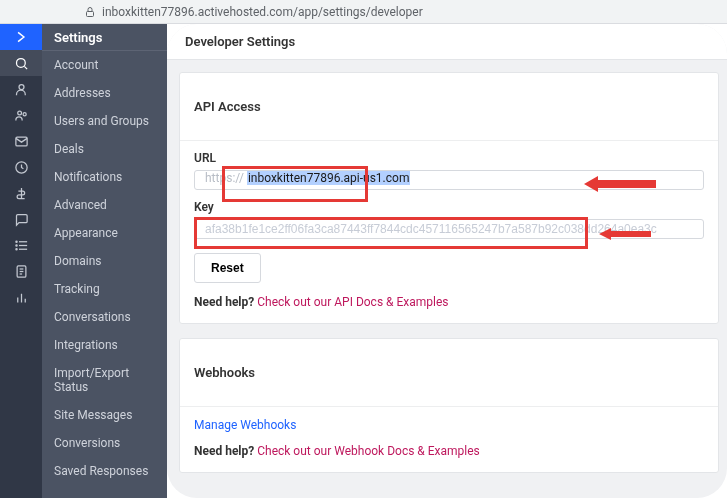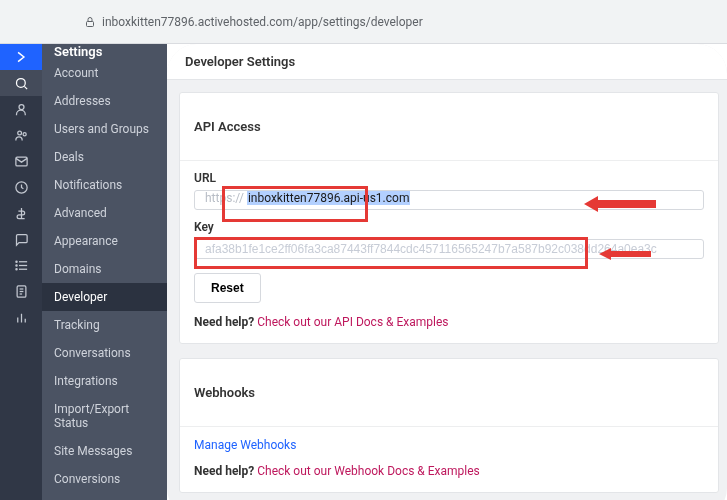--- a/index.html
+++ b/index.html
@@ -1,17 +1,17 @@
 <!DOCTYPE html>
 <html><head>
 <meta charset="utf-8">
 <style>
 * { box-sizing: border-box; margin: 0; padding: 0; }
 body { font-family: -apple-system, BlinkMacSystemFont, "Segoe UI", Roboto, sans-serif; font-size: 13px; color: #333; background: #fff; width: 727px; height: 500px; overflow: hidden; }
-.browser-bar { height: 44px; background: #f1f3f4; display: flex; align-items: center; padding: 0 6px; gap: 10px; border-bottom: 1px solid #dadce0; }
+.browser-bar { height: 24px; background: #f1f3f4; display: flex; align-items: center; padding: 0 6px; gap: 10px; border-bottom: 1px solid #dadce0; }
 .browser-bar .nav-icon { width: 16px; height: 16px; display: flex; align-items: center; justify-content: center; color: #5f6368; }
 .browser-bar .addr { font-size: 12px; color: #5f6368; display: flex; align-items: center; gap: 6px; }
 .app { display: flex; height: 474px; }
 .iconbar { width: 42px; background: #303746; display: flex; flex-direction: column; align-items: center; padding-top: 0; }
 .iconbar .logo { width: 42px; height: 26px; background: #1f63ff; display: flex; align-items: center; justify-content: center; color: #fff; }
 .iconbar .ibox { width: 42px; height: 26px; display: flex; align-items: center; justify-content: center; color: #c3c8d1; }
 .iconbar .ibox.active { background: #444b5a; color: #fff; }
 .iconbar svg { stroke: currentColor; }
 .sidebar { width: 125px; background: #4b5363; color: #cfd3db; display: flex; flex-direction: column; font-size: 12px; }
 .sidebar .head { height: 26px; display: flex; align-items: center; padding: 0 12px; font-weight: 600; color: #fff; font-size: 13px; }
@@ -147,21 +147,20 @@
     <div class="head">Settings</div>
     <div class="sep"></div>
     <div class="item">Account</div>
     <div class="item">Addresses</div>
     <div class="item">Users and Groups</div>
     <div class="item">Deals</div>
     <div class="item">Notifications</div>
     <div class="item">Advanced</div>
     <div class="item">Appearance</div>
     <div class="item">Domains</div>
-    <div class="item active">Developer</div>
     <div class="item">Tracking</div>
     <div class="item">Conversations</div>
     <div class="item">Integrations</div>
     <div class="item">Import/Export Status</div>
     <div class="item">Site Messages</div>
     <div class="item">Conversions</div>
     <div class="item">Saved Responses</div>
 
   </div>
 

